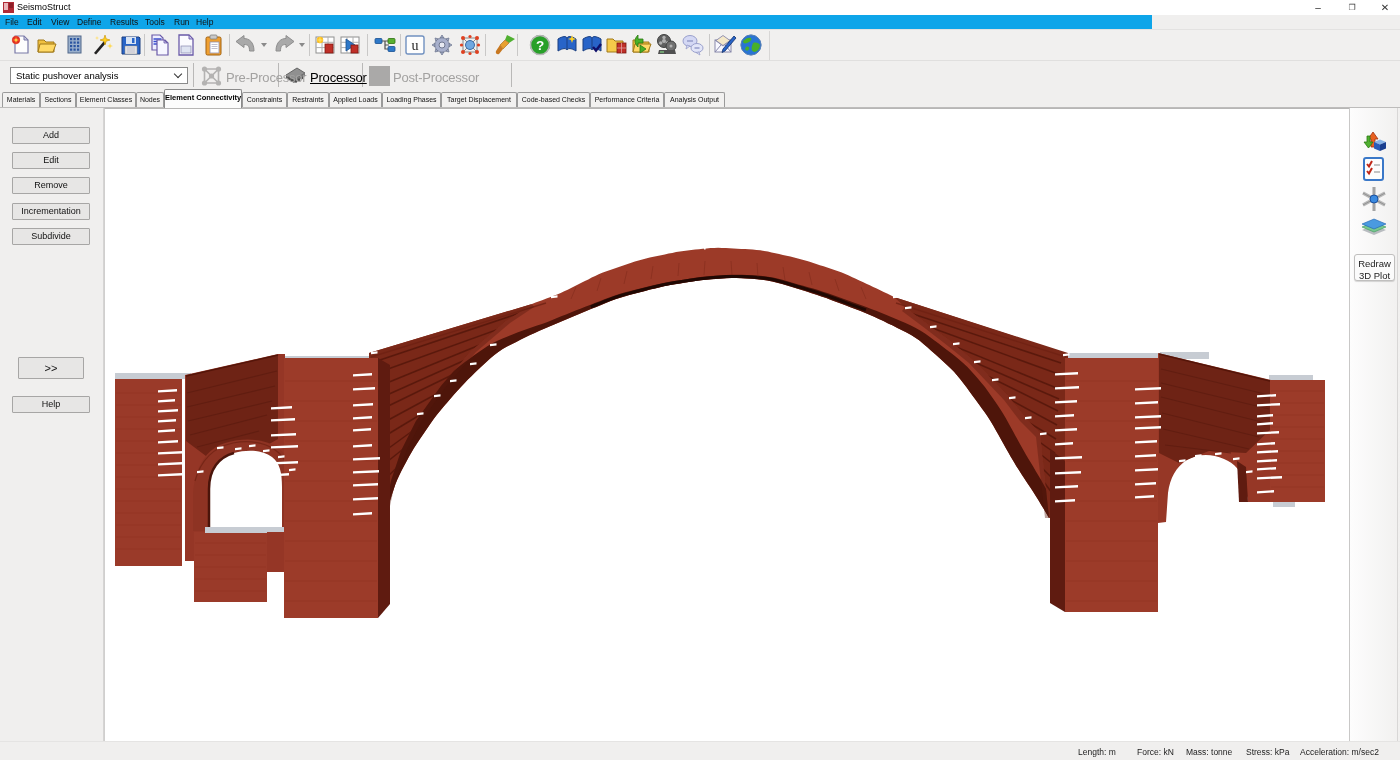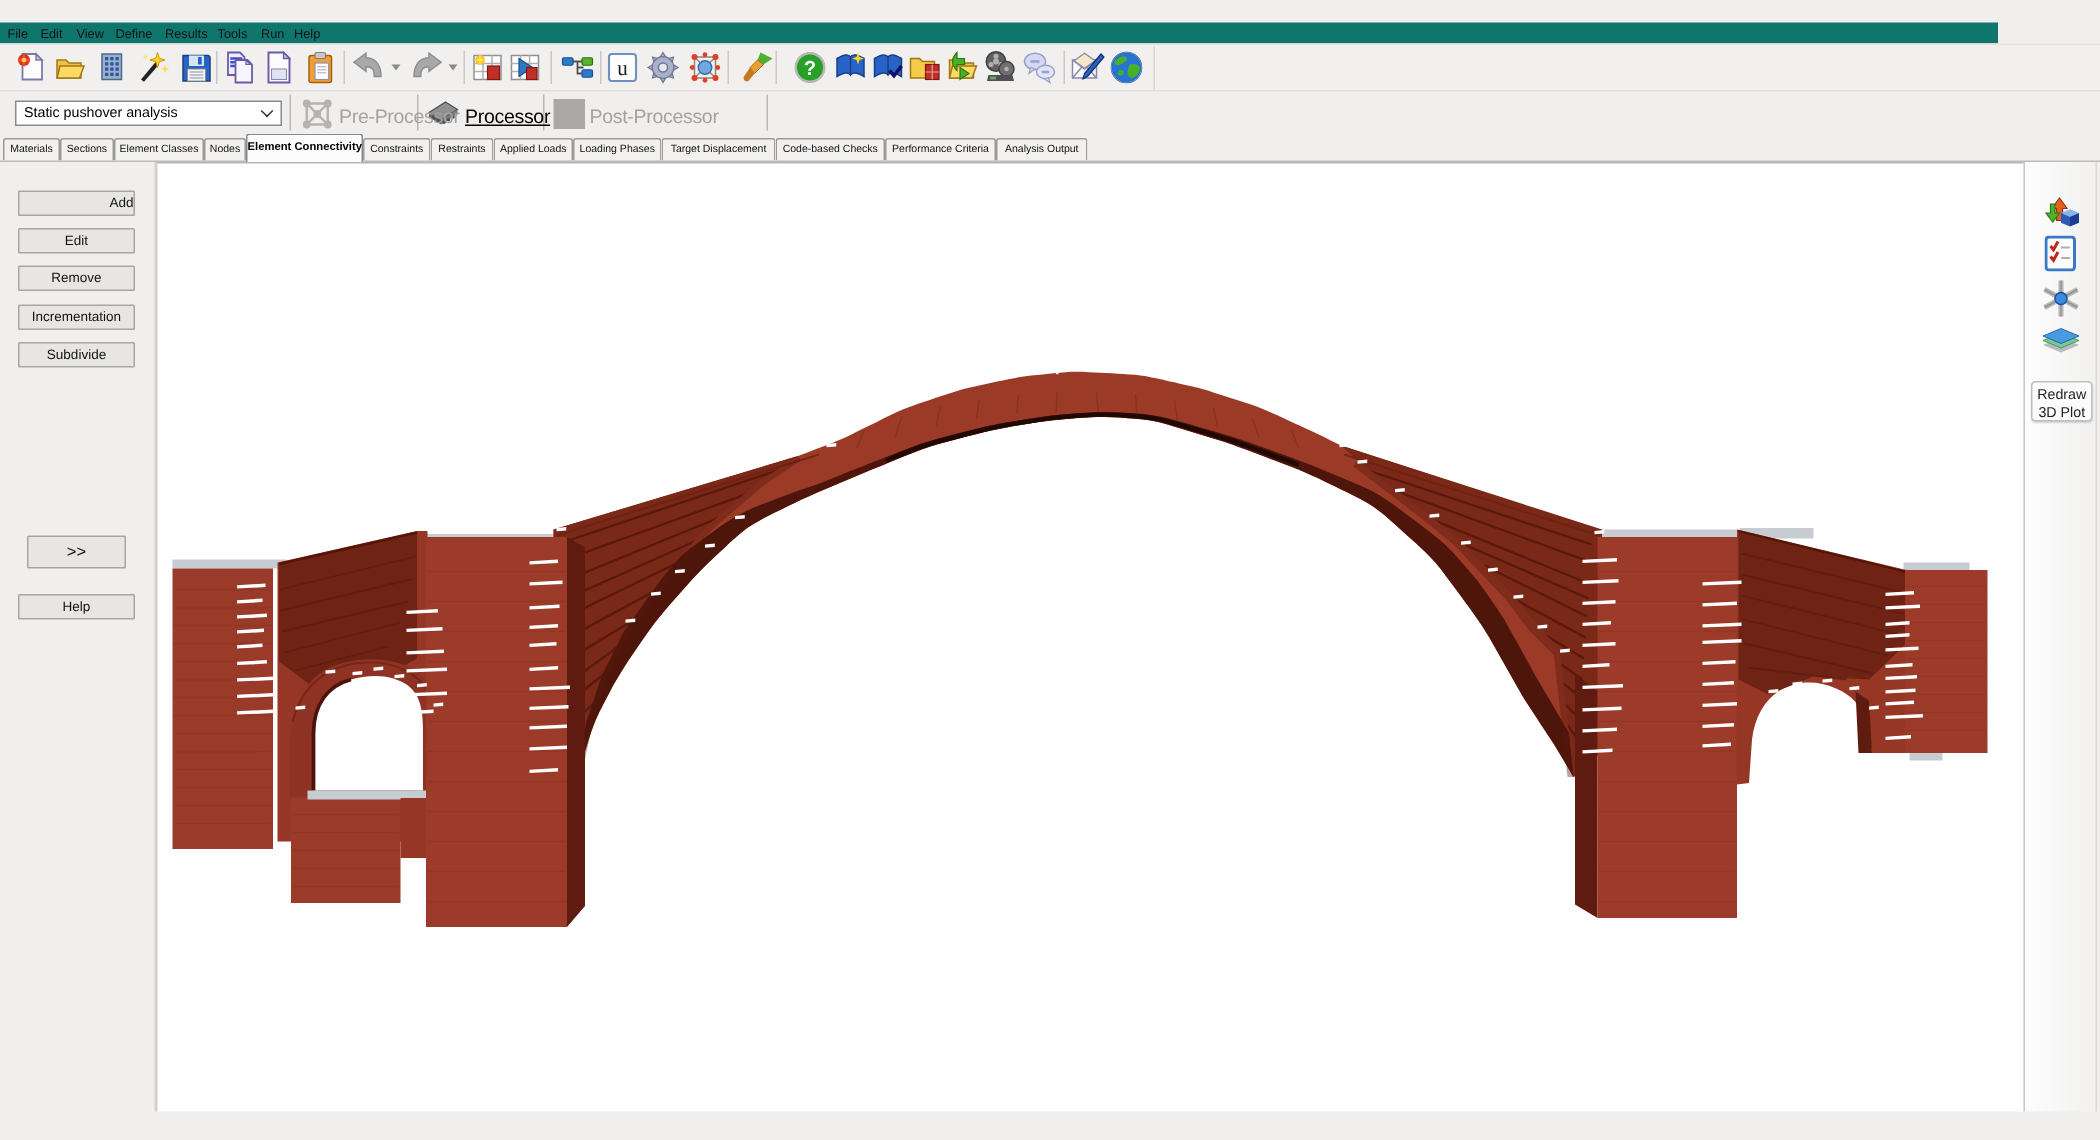--- a/index.html
+++ b/index.html
@@ -8,21 +8,21 @@
   #app { position:relative; width:1400px; height:760px; background:#f0efee; }
 
   
   #titlebar { position:absolute; left:0; top:0; width:1400px; height:15px; background:#ffffff; }
   #appicon { position:absolute; left:3px; top:2px; width:11px; height:11px; }
   #titletext { position:absolute; left:17px; top:2px; font-size:9px; color:#000; }
   .winbtn { position:absolute; top:0; height:15px; width:30px; color:#333; font-size:10px;
     text-align:center; line-height:15px; }
 
   
-  #menubar { position:absolute; left:0; top:15px; width:1332px; height:14px; background:#0f766e;padding-left:14px; }
+  #menubar { position:absolute; left:0; top:15px; width:1152px; height:14px; background:#0ea5e9;padding-left:14px; }
   #menubar span { position:absolute; top:2px; font-size:8.5px; color:#111; }
 
   
   #toolbar { position:absolute; left:0; top:29px; width:1400px; height:31px; background:#f1f0ef;
      border-top:1px solid #e3e2e1; }
   #toolbar .tbpanel { position:absolute; left:4px; top:1px; width:766px; height:29px;
      border-right:1px solid #d8d7d6; }
   .ticon { position:absolute; top:3px; width:24px; height:24px; }
   .tsep { position:absolute; top:4px; width:1px; height:22px; background:#c9c8c7; }
   .darr { position:absolute; top:13px; width:0; height:0; border-left:3px solid transparent;
@@ -73,20 +73,31 @@
 
   
   #statusbar { position:absolute; left:0; top:741px; width:1400px; height:19px; background:#f0efee;
      border-top:1px solid #e5e4e3; }
   #statusbar span { position:absolute; top:5px; font-size:8.5px; color:#222; }
 </style>
 </head>
 <body>
 <div id="app">
 
+  <div id="titlebar">
+    <svg id="appicon" viewBox="0 0 11 11">
+        <rect x="0" y="0" width="11" height="11" fill="#b02a35"></rect>
+        <rect x="1" y="1" width="4" height="7" fill="#e9b6ba"></rect>
+        <rect x="6" y="1" width="4" height="5" fill="#8c1f28"></rect>
+      </svg>
+    <div id="titletext">SeismoStruct</div>
+    <div class="winbtn" style="left:1303px;">–</div>
+    <div class="winbtn" style="left:1337px;font-size:8px;">❐</div>
+    <div class="winbtn" style="left:1370px;">✕</div>
+  </div>
 
   <div id="menubar">
     <span style="left:5px;">File</span>
       <span style="left:27px;">Edit</span>
     <span style="left:51px;">View</span>
       <span style="left:77px;">Define</span>
     <span style="left:110px;">Results</span>
       <span style="left:145px;">Tools</span>
     <span style="left:174px;">Run</span>
       <span style="left:196px;">Help</span>
@@ -331,21 +342,21 @@
     <div class="tab" style="left:329px;width:53px;">Applied Loads</div>
     <div class="tab" style="left:382px;width:59px;">Loading Phases</div>
     <div class="tab" style="left:441px;width:76px;">Target Displacement</div>
     <div class="tab" style="left:517px;width:73px;">Code-based Checks</div>
     <div class="tab" style="left:590px;width:74px;">Performance Criteria</div>
     <div class="tab" style="left:664px;width:61px;">Analysis Output</div>
   </div>
   <div id="tabline"></div>
 
   <div id="leftpanel">
-    <div class="lbtn" style="top:19px;text-align:right;">Add</div>
+    <div class="lbtn" style="top:19px;">Add</div>
     <div class="lbtn" style="top:44px;">Edit</div>
     <div class="lbtn" style="top:69px;">Remove</div>
     <div class="lbtn" style="top:95px;">Incrementation</div>
     <div class="lbtn" style="top:120px;">Subdivide</div>
     <div class="lbtn" style="left:18px;top:249px;width:66px;height:22px;font-size:11px;line-height:20px;">&gt;&gt;</div>
     <div class="lbtn" style="top:288px;">Help</div>
   </div>
 
   <div id="canvas">
     <svg id="bridge" width="1245" height="633" viewBox="104 108 1245 633" style="position:absolute;left:0;top:0;">
@@ -650,13 +661,20 @@
         </svg>
     <svg style="position:absolute;left:10px;top:108px;width:28px;height:22px;" viewBox="0 0 28 22">
 <path d="M2 14 L14 9 L26 14 L14 19 Z" fill="#b8bcc0"></path>
 <path d="M2 11 L14 6 L26 11 L14 16 Z" fill="#78c890" stroke="#3a9858" stroke-width="0.6"></path>
 <path d="M2 8 L14 3 L26 8 L14 13 Z" fill="#4a9ae0" stroke="#1a60b0" stroke-width="0.6"></path>
         </svg>
     </div>
     <div id="redrawbtn">Redraw<br>3D Plot</div>
   </div>
 
+  <div id="statusbar">
+    <span style="left:1078px;">Length: m</span>
+    <span style="left:1137px;">Force: kN</span>
+    <span style="left:1186px;">Mass: tonne</span>
+    <span style="left:1246px;">Stress: kPa</span>
+    <span style="left:1300px;">Acceleration: m/sec2</span>
+  </div>
 </div>
 
 </body></html>

